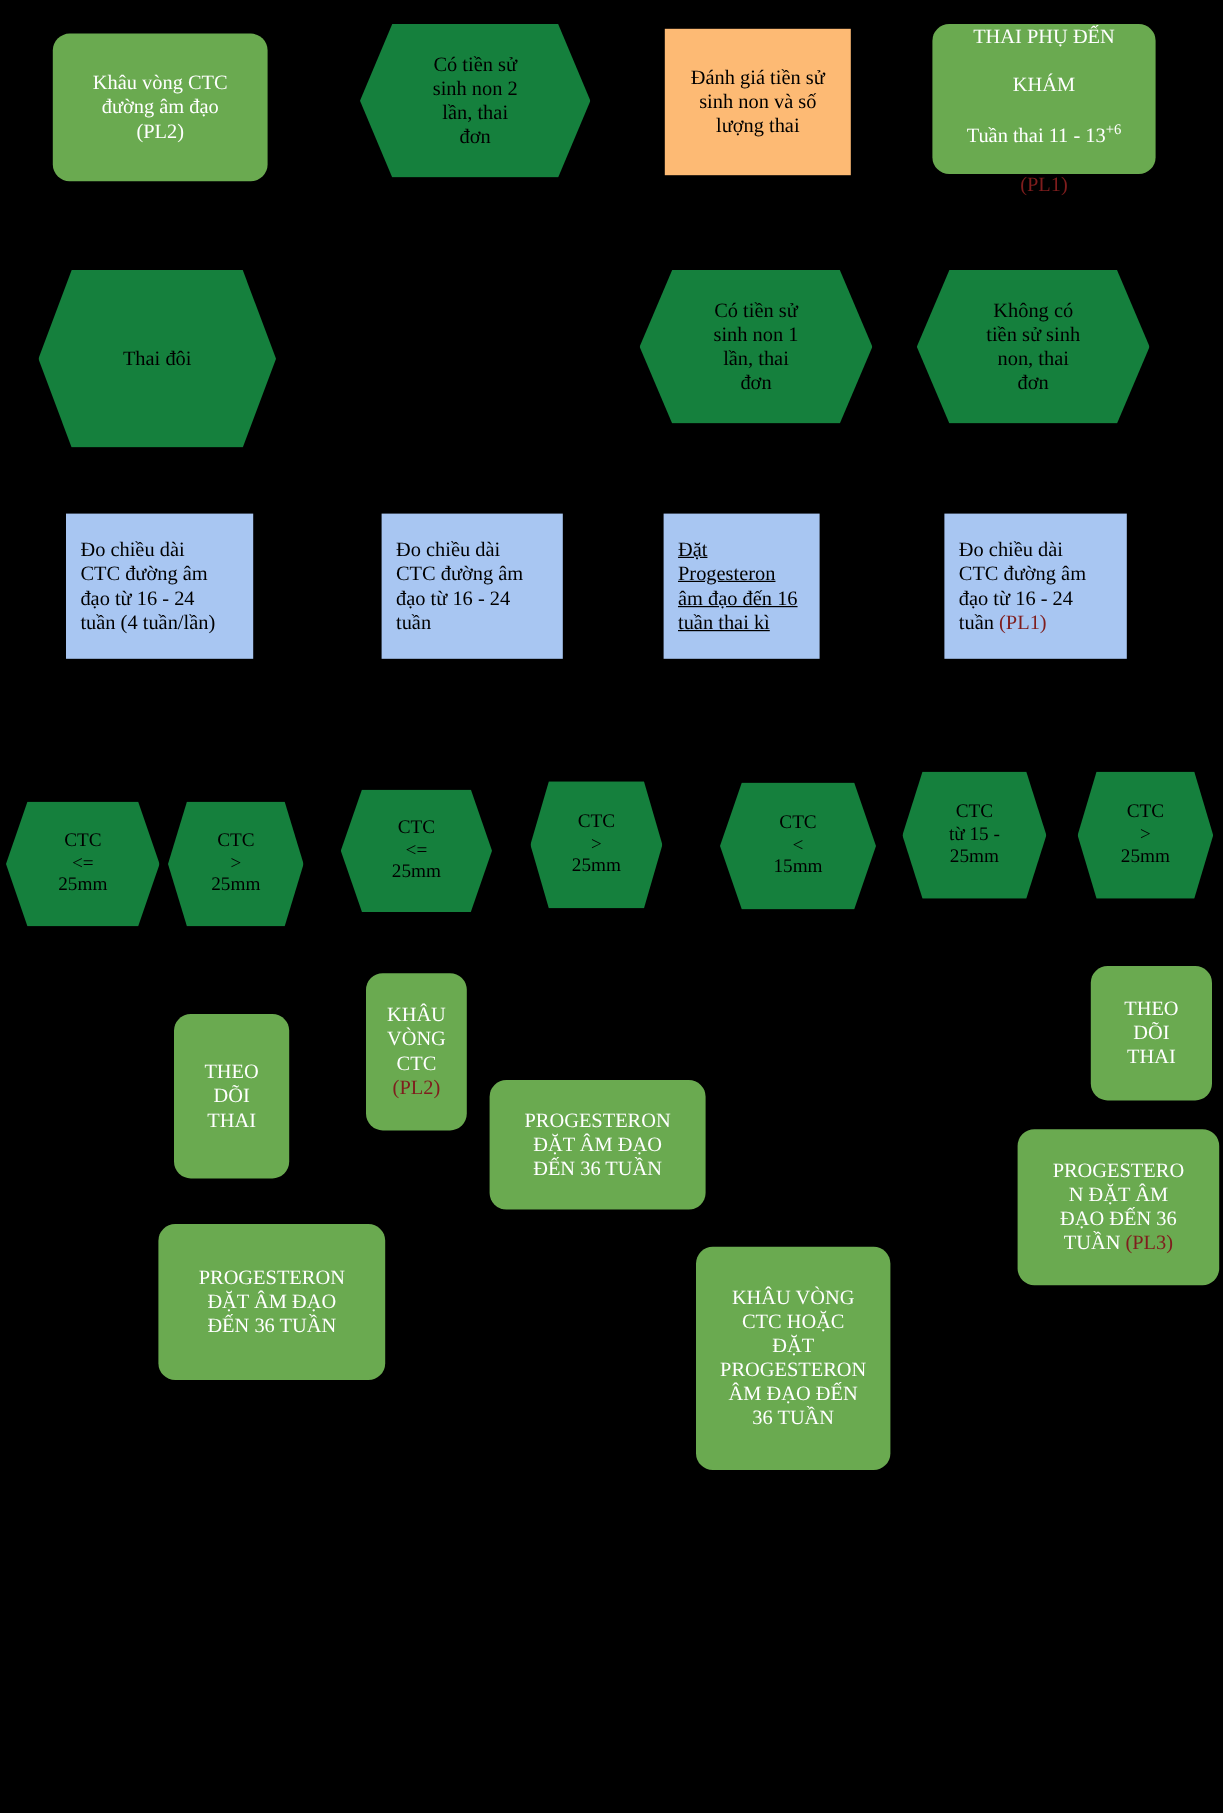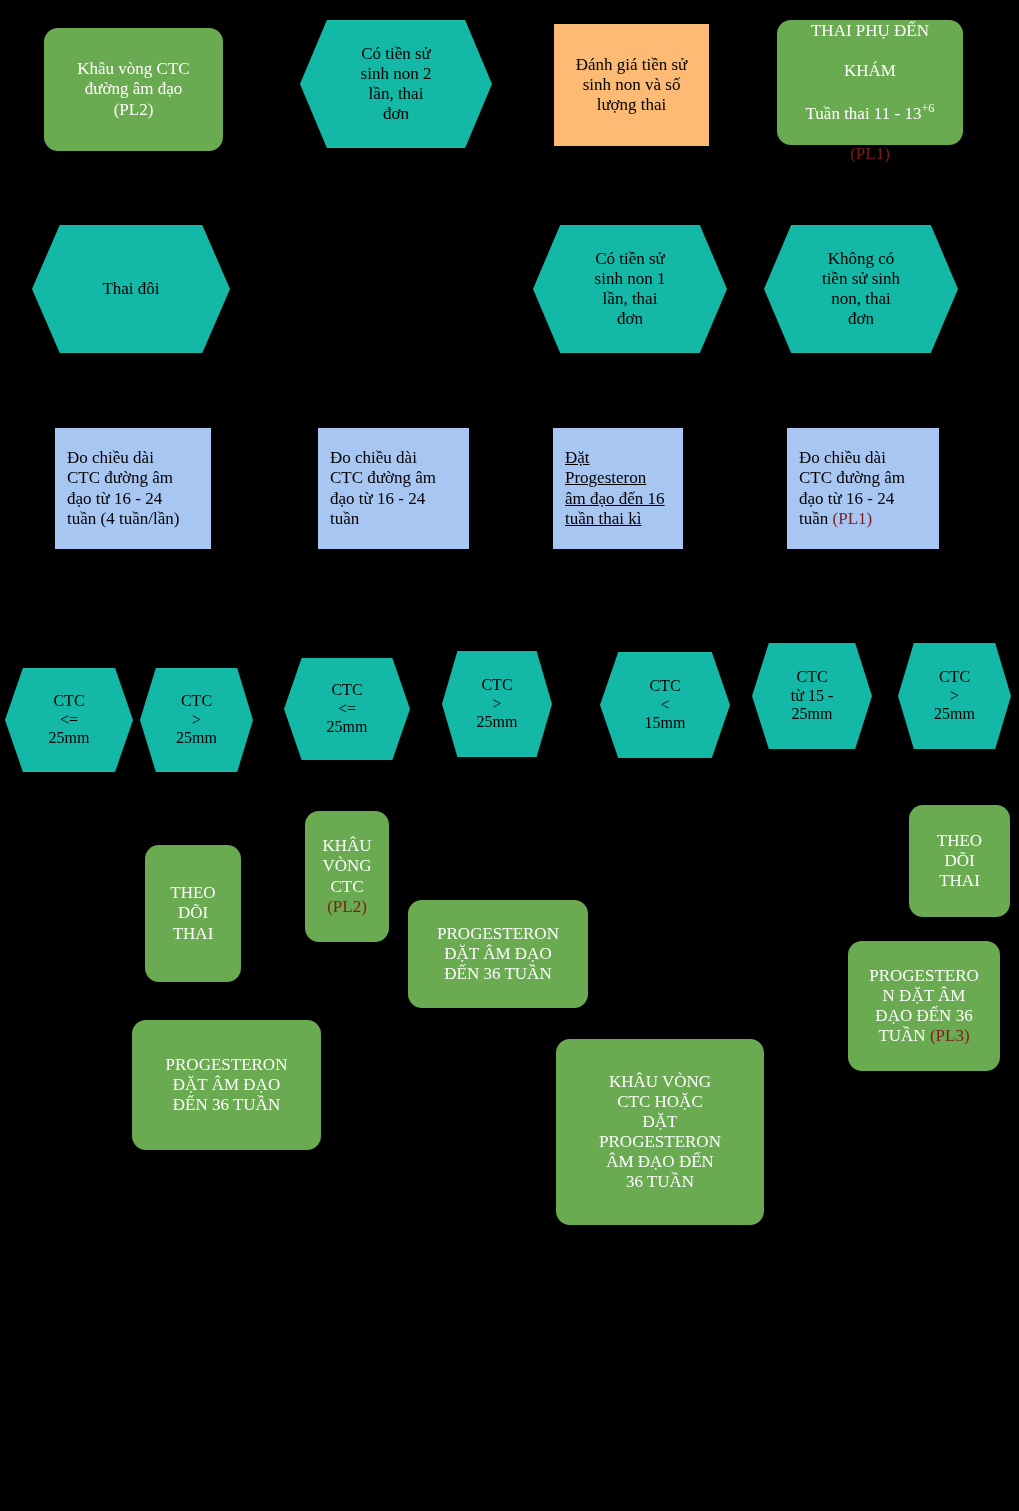--- a/index.html
+++ b/index.html
@@ -46,21 +46,21 @@
   .square-blue {
     background: #A8C6F2;
     border-radius: 0;
     color: #000000;
     text-align: left;
     justify-content: flex-start;
   }
   .square-blue .txt { text-align: left; }
 
   .hex-blue {
-    background: #14b8a6;
+    background: #15803d;
     color: #000000;
     clip-path: polygon(14% 0%, 86% 0%, 100% 50%, 86% 100%, 14% 100%, 0% 50%);
   }
 
   
   .fs17 { font-size: 17px; }
   .fs16 { font-size: 16px; }
   .pad-sm { padding: 6px 2px; }
   .pad-blue { padding: 8px 10px 8px 12px; }
 
@@ -93,21 +93,21 @@
 
   <div class="node rounded-green fs17 pad-sm" style="left:777px; top:20px; width:186px; height:125px;">
     <span class="txt">
       <span>THAI PHỤ ĐẾN</span><br>
       <span>KHÁM</span><br>
       <span>Tuần thai 11 - 13</span><span class="sup">+6</span><br>
       <span class="red">(PL1)</span>
     </span>
   </div>
 
-  <div class="node hex-blue fs17 pad-sm" style="left:32px; top:225px; width:198px; height:128px;">
+  <div class="node hex-blue fs17 pad-sm" style="left:32px; top:225px; width:198px; height:148px;">
     <span class="txt">Thai đôi</span>
   </div>
 
   <div class="node hex-blue fs17 pad-sm" style="left:533px; top:225px; width:194px; height:128px;">
     <span class="txt">Có tiền sử
 sinh non 1
 lần, thai
 đơn</span>
   </div>
 
@@ -205,34 +205,34 @@
 DÕI
 THAI</span>
   </div>
 
   <div class="node rounded-green fs17 pad-sm" style="left:408px; top:900px; width:180px; height:108px;">
     <span class="txt">PROGESTERON
 ĐẶT ÂM ĐẠO
 ĐẾN 36 TUẦN</span>
   </div>
 
-  <div class="node rounded-green fs17 pad-sm" style="left:848px; top:941px; width:152px; height:130px;">
+  <div class="node rounded-green fs17 pad-sm" style="left:848px; top:941px; width:168px; height:130px;">
     <span class="txt"><span>PROGESTERO
 N ĐẶT ÂM
 ĐẠO ĐẾN 36
 TUẦN </span><span class="red">(PL3)</span></span>
   </div>
 
   <div class="node rounded-green fs17 pad-sm" style="left:132px; top:1020px; width:189px; height:130px;">
     <span class="txt">PROGESTERON
 ĐẶT ÂM ĐẠO
 ĐẾN 36 TUẦN</span>
   </div>
 
-  <div class="node rounded-green fs17 pad-sm" style="left:556px; top:1039px; width:208px; height:186px;">
+  <div class="node rounded-green fs17 pad-sm" style="left:580px; top:1039px; width:162px; height:186px;">
     <span class="txt">KHÂU VÒNG
 CTC HOẶC
 ĐẶT
 PROGESTERON
 ÂM ĐẠO ĐẾN
 36 TUẦN</span>
   </div>
 
 </div>
 

